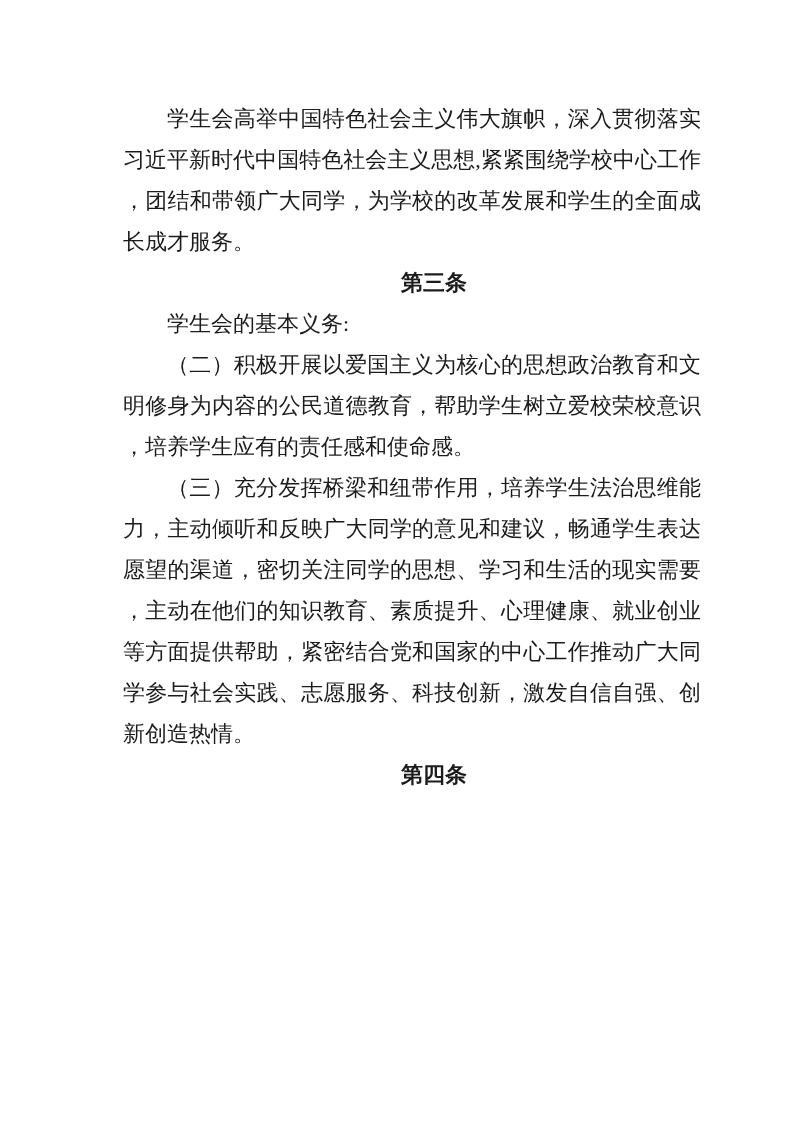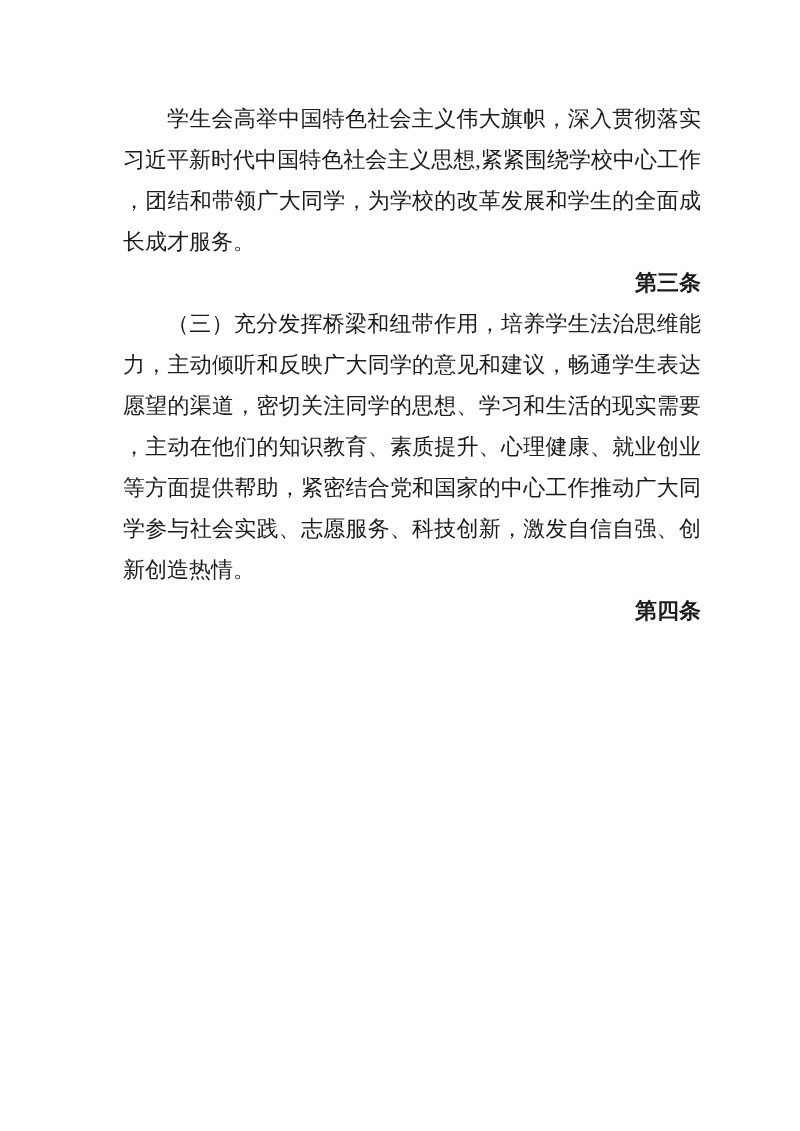--- a/index.html
+++ b/index.html
@@ -32,26 +32,28 @@
     margin: 0;
     padding: 0;
     text-align: justify;
     text-indent: 2em;
     line-break: anywhere;
     overflow-wrap: break-word;
     word-break: break-all;
   }
   .doc-body p.heading {
     font-weight: bold;
-    text-align: right;
+    text-align: center;
   }
 </style>
 </head>
 <body>
 
 <div class="page">
   <div class="doc-body">
       <p class="body">学生会高举中国特色社会主义伟大旗帜，深入贯彻落实习近平新时代中国特色社会主义思想,紧紧围绕学校中心工作，团结和带领广大同学，为学校的改革发展和学生的全面成长成才服务。</p>
       <p class="heading">第三条</p>
+      <p class="body">学生会的基本义务:</p>
+      <p class="body">（二）积极开展以爱国主义为核心的思想政治教育和文明修身为内容的公民道德教育，帮助学生树立爱校荣校意识，培养学生应有的责任感和使命感。</p>
       <p class="body">（三）充分发挥桥梁和纽带作用，培养学生法治思维能力，主动倾听和反映广大同学的意见和建议，畅通学生表达愿望的渠道，密切关注同学的思想、学习和生活的现实需要，主动在他们的知识教育、素质提升、心理健康、就业创业等方面提供帮助，紧密结合党和国家的中心工作推动广大同学参与社会实践、志愿服务、科技创新，激发自信自强、创新创造热情。</p>
       <p class="heading">第四条</p>
     </div>
 </div>
 
 </body></html>

